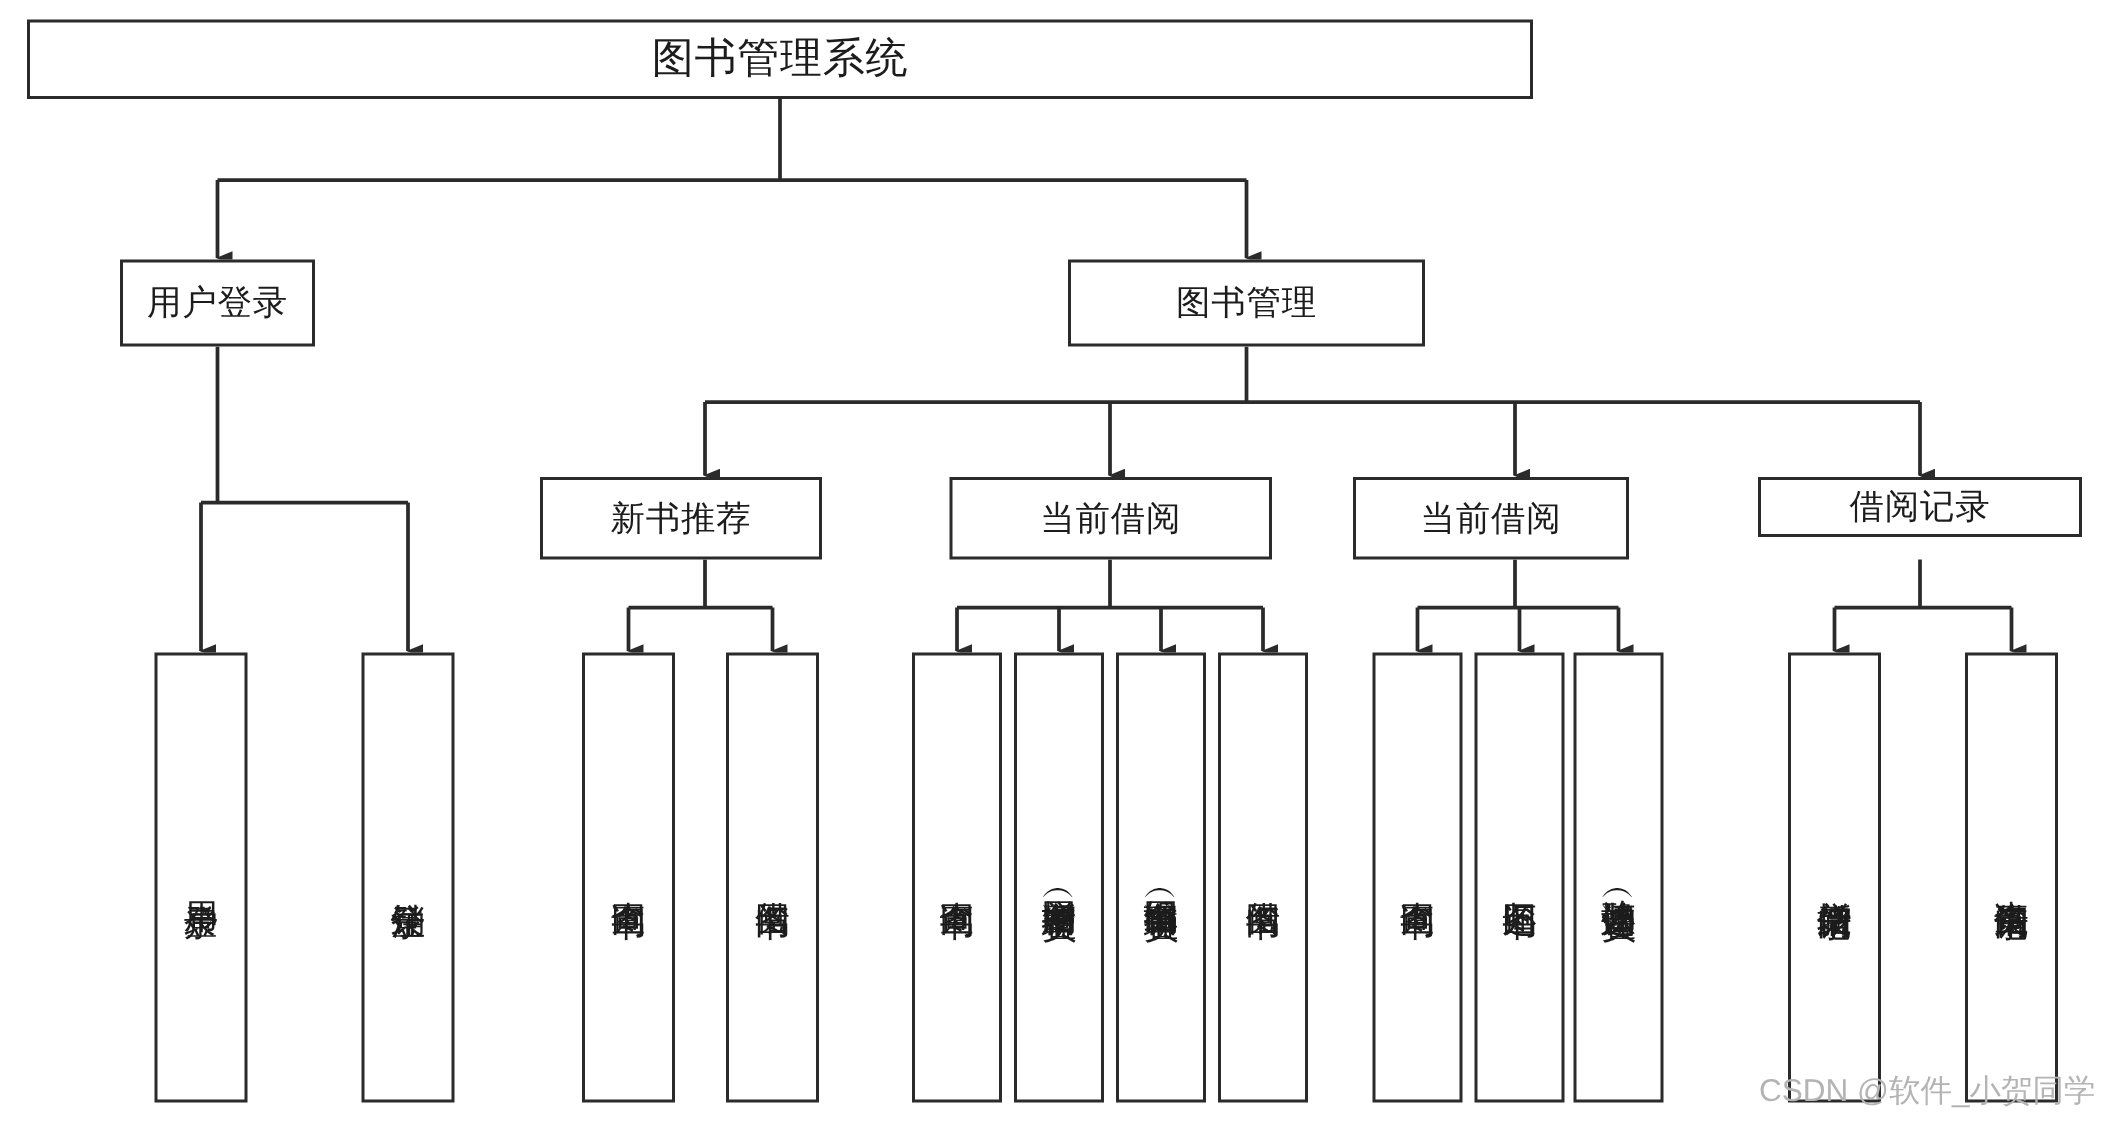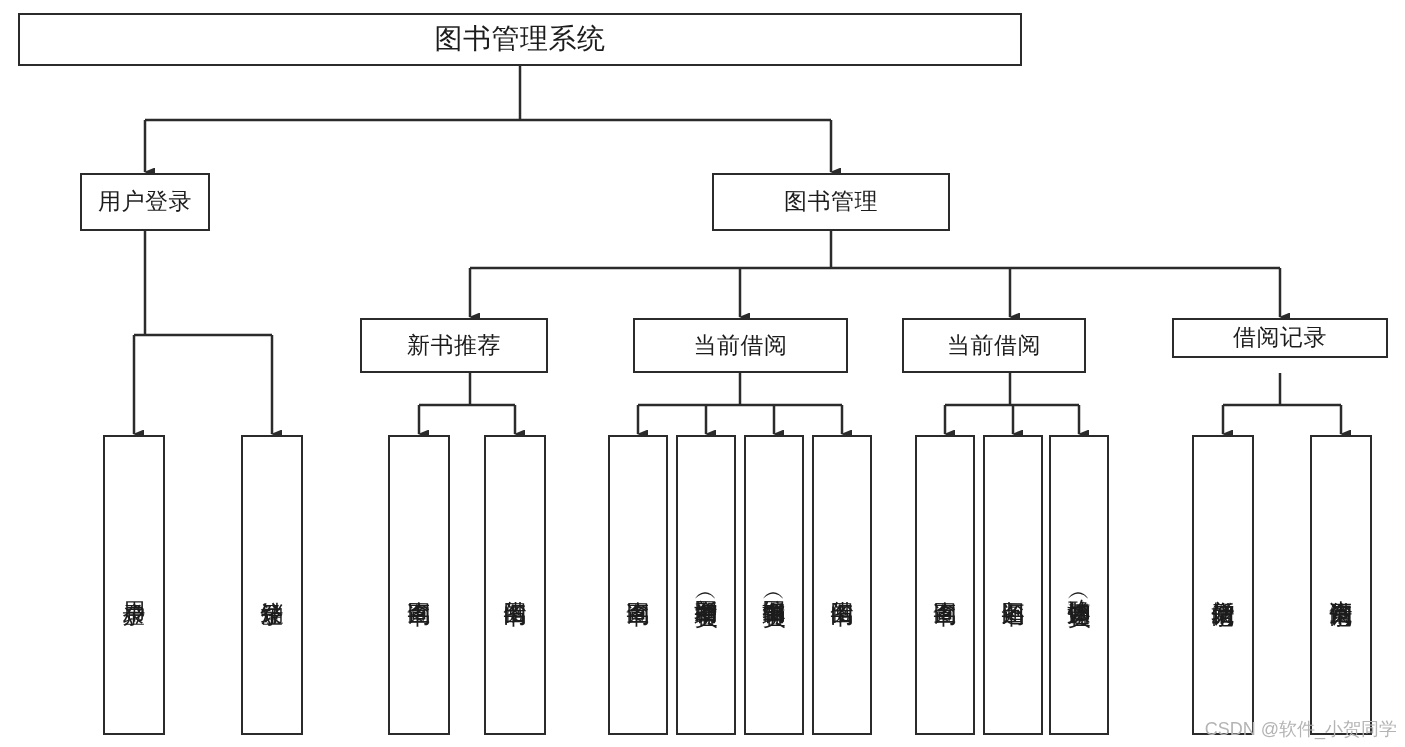--- a/index.html
+++ b/index.html
@@ -55,21 +55,21 @@
     left: 0;
     top: 0;
     width: 1405px;
     height: 747px;
     pointer-events: none;
   }
   .watermark {
     position: absolute;
     right: 8px;
     bottom: 6px;
-    font-size: 18px;
+    font-size: 21px;
     color: #b4b4b4;
     white-space: nowrap;
     font-family: "Liberation Sans", "DejaVu Sans", sans-serif;
   }
 </style>
 </head>
 <body>
 
 <div id="diagram-root">
 

